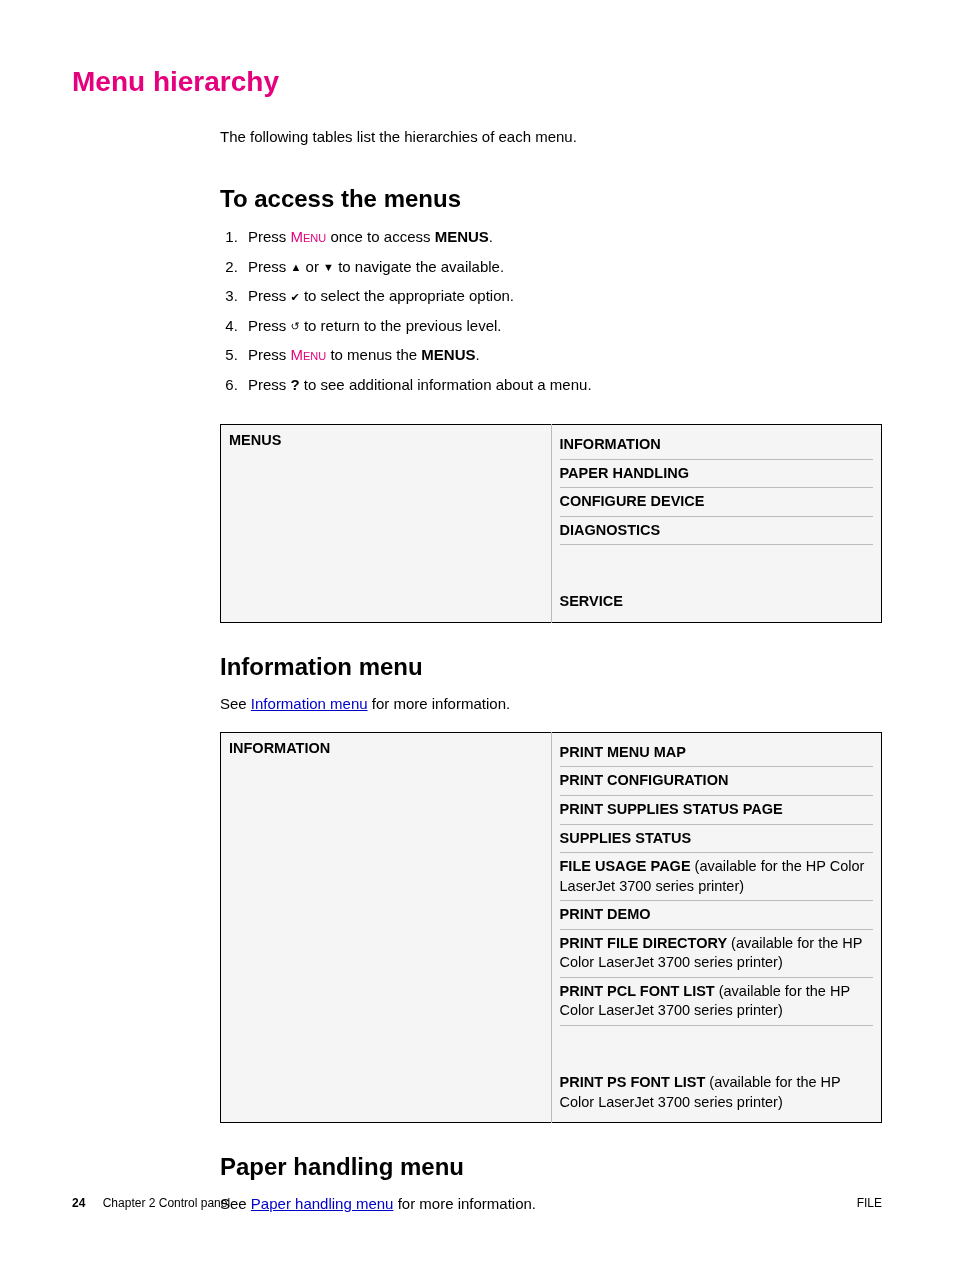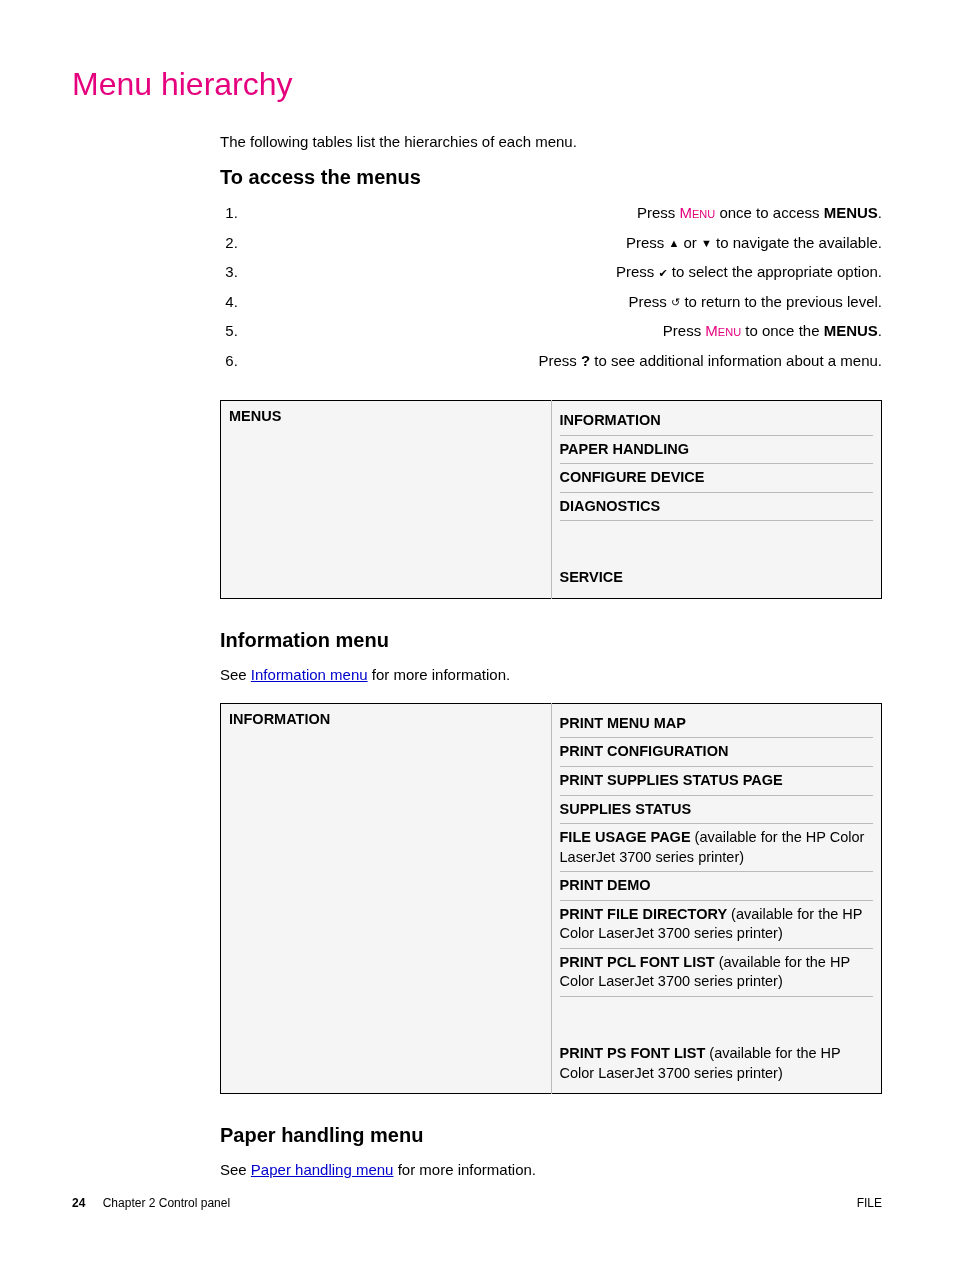--- a/index.html
+++ b/index.html
@@ -12,45 +12,44 @@
     background: #fff;
     width: 954px;
   }
   .page {
     padding: 66px 72px 30px 72px;
     position: relative;
     min-height: 1270px;
   }
   h1.main-title {
     color: #e5007e;
-    font-size: 32px;
-    font-weight: normal;
+    font-size: 28px;
+    font-weight: bold;
     margin: 0 0 30px 0;
   }
   .body-indent {
     margin-left: 148px;
     margin-right: 0;
   }
   .intro {
-    margin-bottom: 16px;
+    margin-bottom: 40px;
   }
   h2.section {
-    font-size: 20px;
+    font-size: 24px;
     font-weight: bold;
     margin: 0 0 14px 0;
   }
   ol {
     margin: 0 0 30px 0;
     padding-left: 22px;
   }
   ol li {
     padding-left: 6px;
     margin-bottom: 10px;
     line-height: 1.3;
-    text-align: right;
   }
   .menu-key {
     color: #e5007e;
     font-variant: small-caps;
   }
   .arrow-icon {
     display: inline-block;
     font-size: 11px;
     vertical-align: middle;
   }
@@ -120,21 +119,21 @@
       <li>
         <span>Press </span><span class="arrow-icon">▲</span><span> or </span><span class="arrow-icon">▼</span><span> to navigate the available.</span>
       </li>
       <li>
         <span>Press </span><span class="arrow-icon">✔</span><span> to select the appropriate option.</span>
       </li>
       <li>
         <span>Press </span><span class="arrow-icon">↺</span><span> to return to the previous level.</span>
       </li>
       <li>
-        <span>Press </span><span class="menu-key">Menu</span><span> to once the </span><b>MENUS</b><span>.</span>
+        <span>Press </span><span class="menu-key">Menu</span><span> to menus the </span><b>MENUS</b><span>.</span>
       </li>
       <li>
         <span>Press </span><b>?</b><span> to see additional information about a menu.</span>
       </li>
     </ol>
 
     <table class="menu-table">
       <tbody>
           <tr>
         <td class="col-left">MENUS</td>

